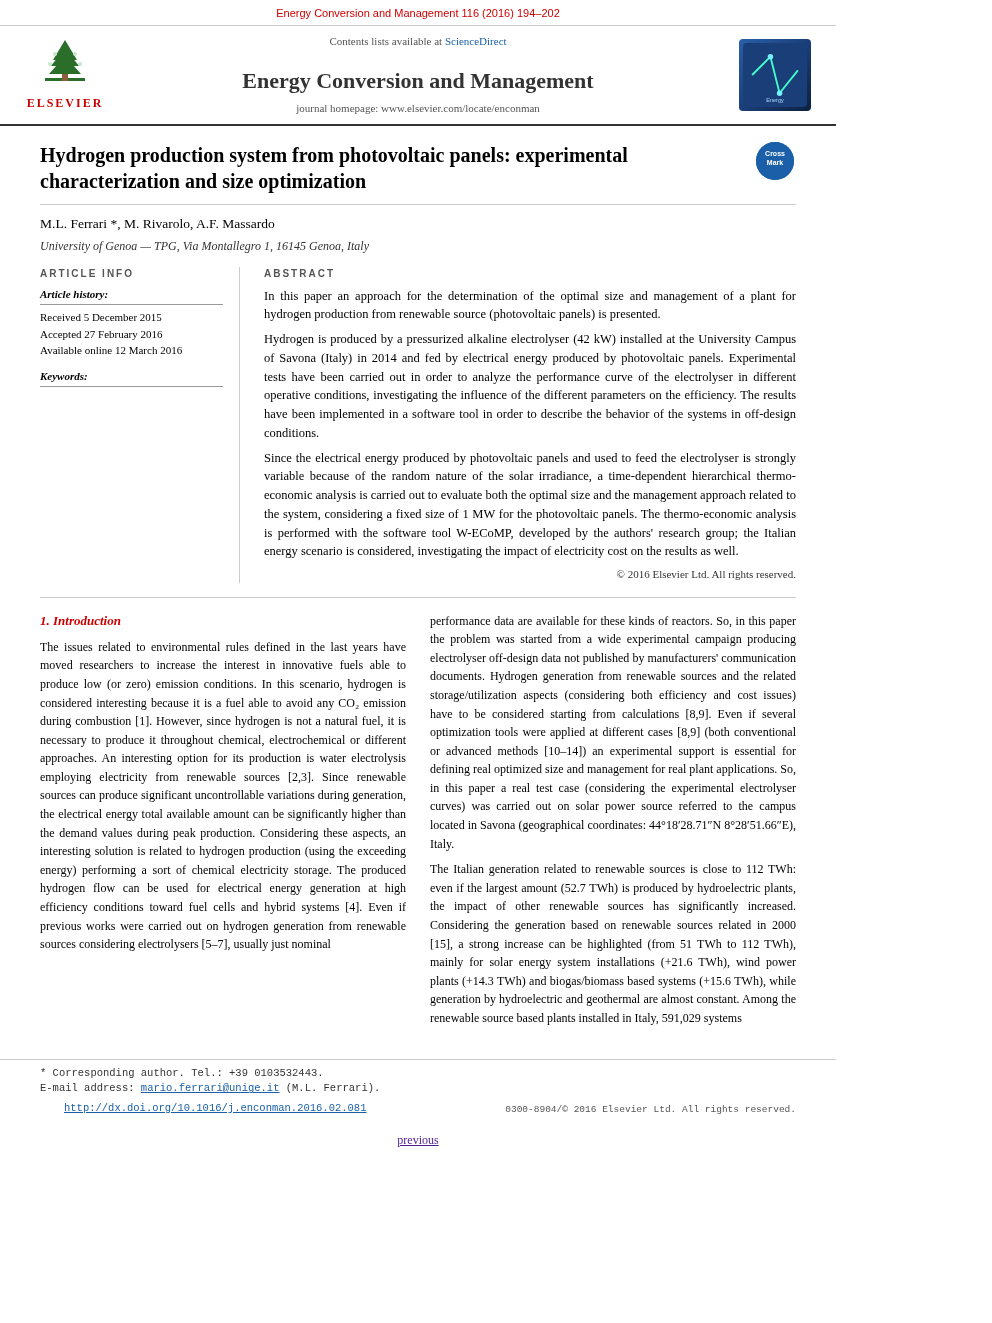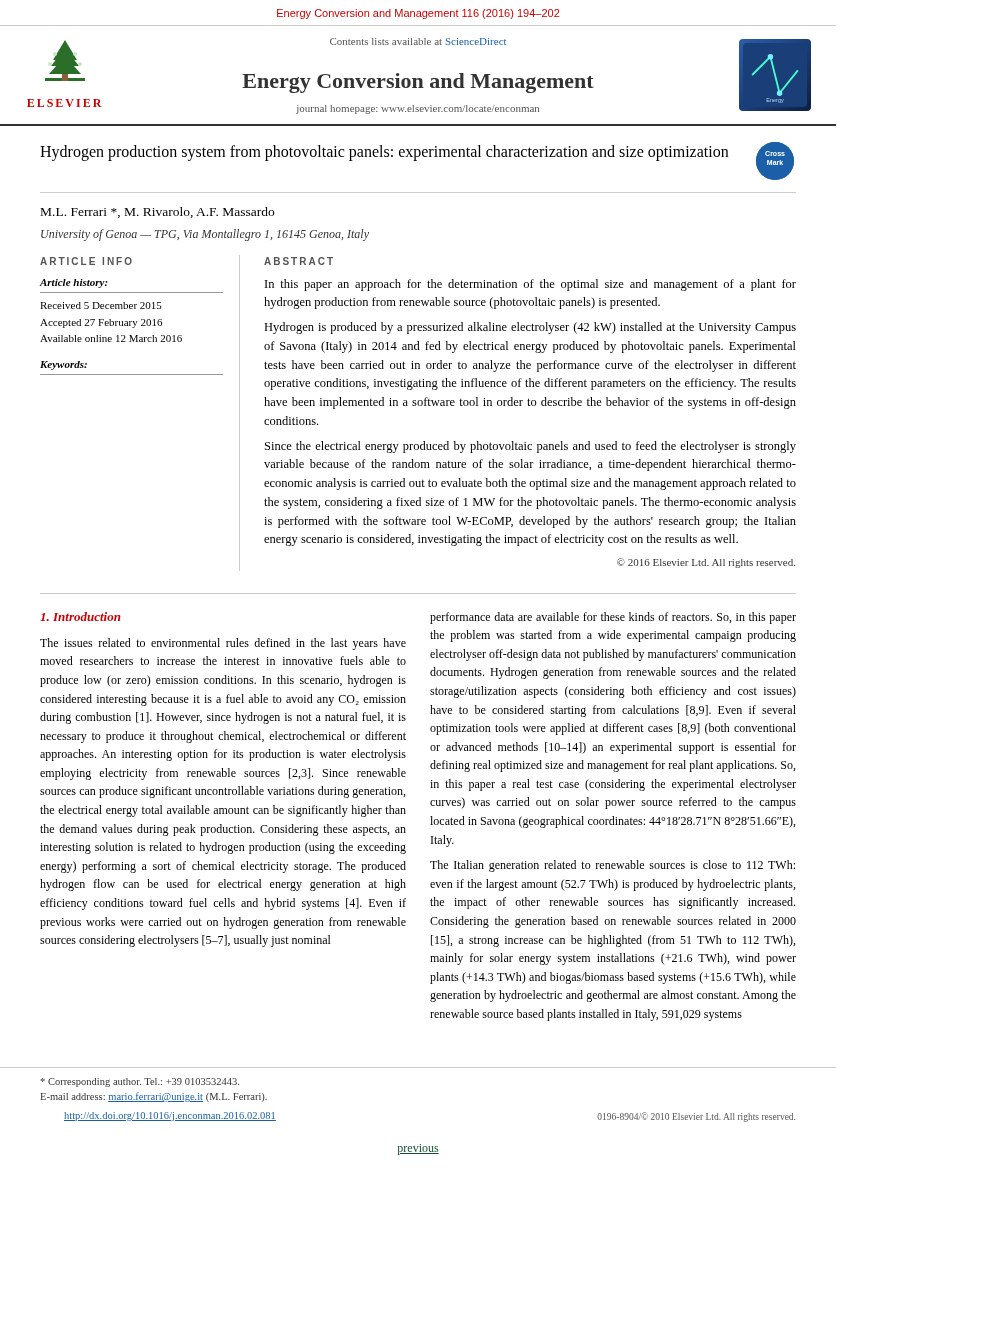--- a/index.html
+++ b/index.html
@@ -110,22 +110,22 @@
     
     .article-title-section {
       display: flex;
       align-items: flex-start;
       justify-content: space-between;
       margin-bottom: 10px;
       padding-bottom: 10px;
       border-bottom: 1px solid #ccc;
     }
     .article-title {
-      font-size: 16px;
-      font-weight: normal;
+      font-size: 20px;
+      font-weight: bold;
       color: #000;
       line-height: 1.3;
       flex: 1;
     }
     .crossmark-badge {
       width: 40px;
       height: 40px;
       margin-left: 10px;
       flex-shrink: 0;
     }
@@ -154,21 +154,21 @@
       font-size: 12px;
       color: #333;
       margin-bottom: 12px;
     }
 
     
     .info-abstract-row {
       display: flex;
       gap: 24px;
       margin-bottom: 14px;
-      padding-bottom: 22px;
+      padding-bottom: 14px;
       border-bottom: 1px solid #ccc;
     }
     .article-info-col {
       width: 200px;
       flex-shrink: 0;
       border-right: 1px solid #ccc;
       padding-right: 16px;
     }
     .info-section-title {
       font-size: 10px;
@@ -246,21 +246,22 @@
       font-size: 12px;
       line-height: 1.55;
       text-align: justify;
     }
     .body-text p { margin-bottom: 7px; }
 
     
     .footer {
       border-top: 1px solid #ccc;
       padding: 6px 40px;
-      margin-top: 20px;
+      margin-top: 8px;
+      font-family: Liberation Mono, monospace;
     }
     .footnote {
       font-size: 10.5px;
       line-height: 1.5;
       color: #333;
     }
     .footnote a { color: #1a5fa8; }
     .doi-bar {
       display: flex;
       justify-content: space-between;
@@ -402,21 +403,21 @@
     <div class="footnote">
       <span>* Corresponding author. Tel.: +39 0103532443.</span>
     </div>
     <div class="footnote">
       <span>E-mail address:</span>
       <a href="#">mario.ferrari@unige.it</a>
       <span>(M.L. Ferrari).</span>
     </div>
     <div class="doi-bar">
       <a class="doi-link" href="#">http://dx.doi.org/10.1016/j.enconman.2016.02.081</a>
-      <span class="issn-text">0196-8904/© 2010 Elsevier Ltd. All rights reserved.</span>
+      <span class="issn-text">0300-8904/© 2016 Elsevier Ltd. All rights reserved.</span>
     </div>
   </div>
 
   <div style="text-align:center; padding: 10px 0; font-size:12px; color:#1a5fa8;">
-    <a href="#" style="color:#14532d; text-decoration:underline;">previous</a>
+    <a href="#" style="color:#4c1d95; text-decoration:underline;">previous</a>
   </div>
 
 </div>
 
 </body></html>

